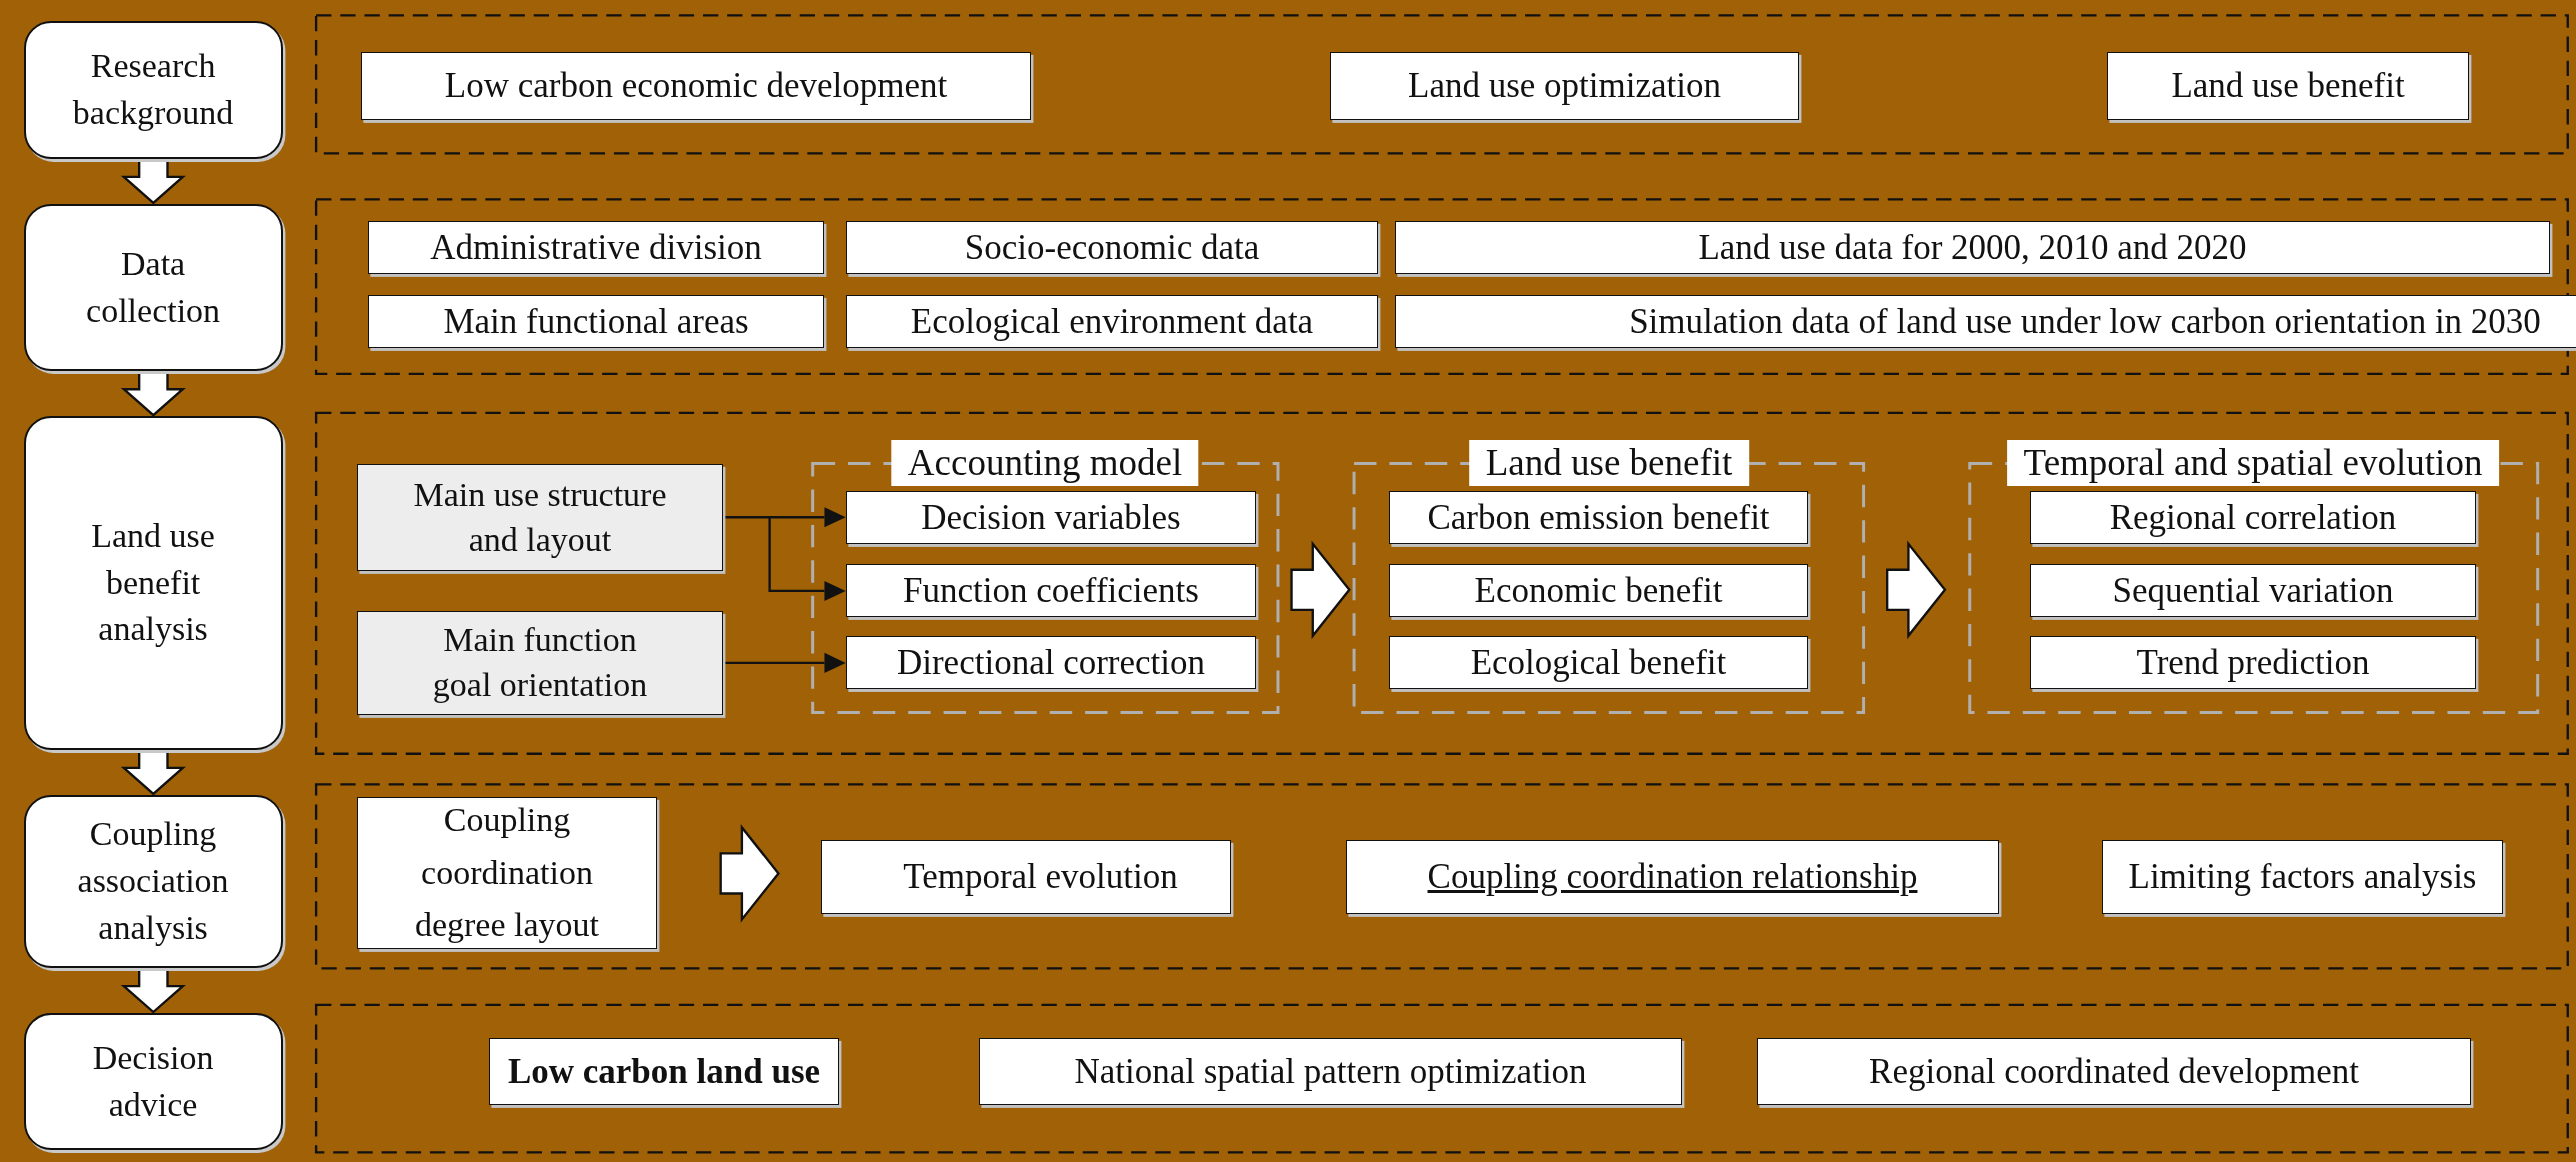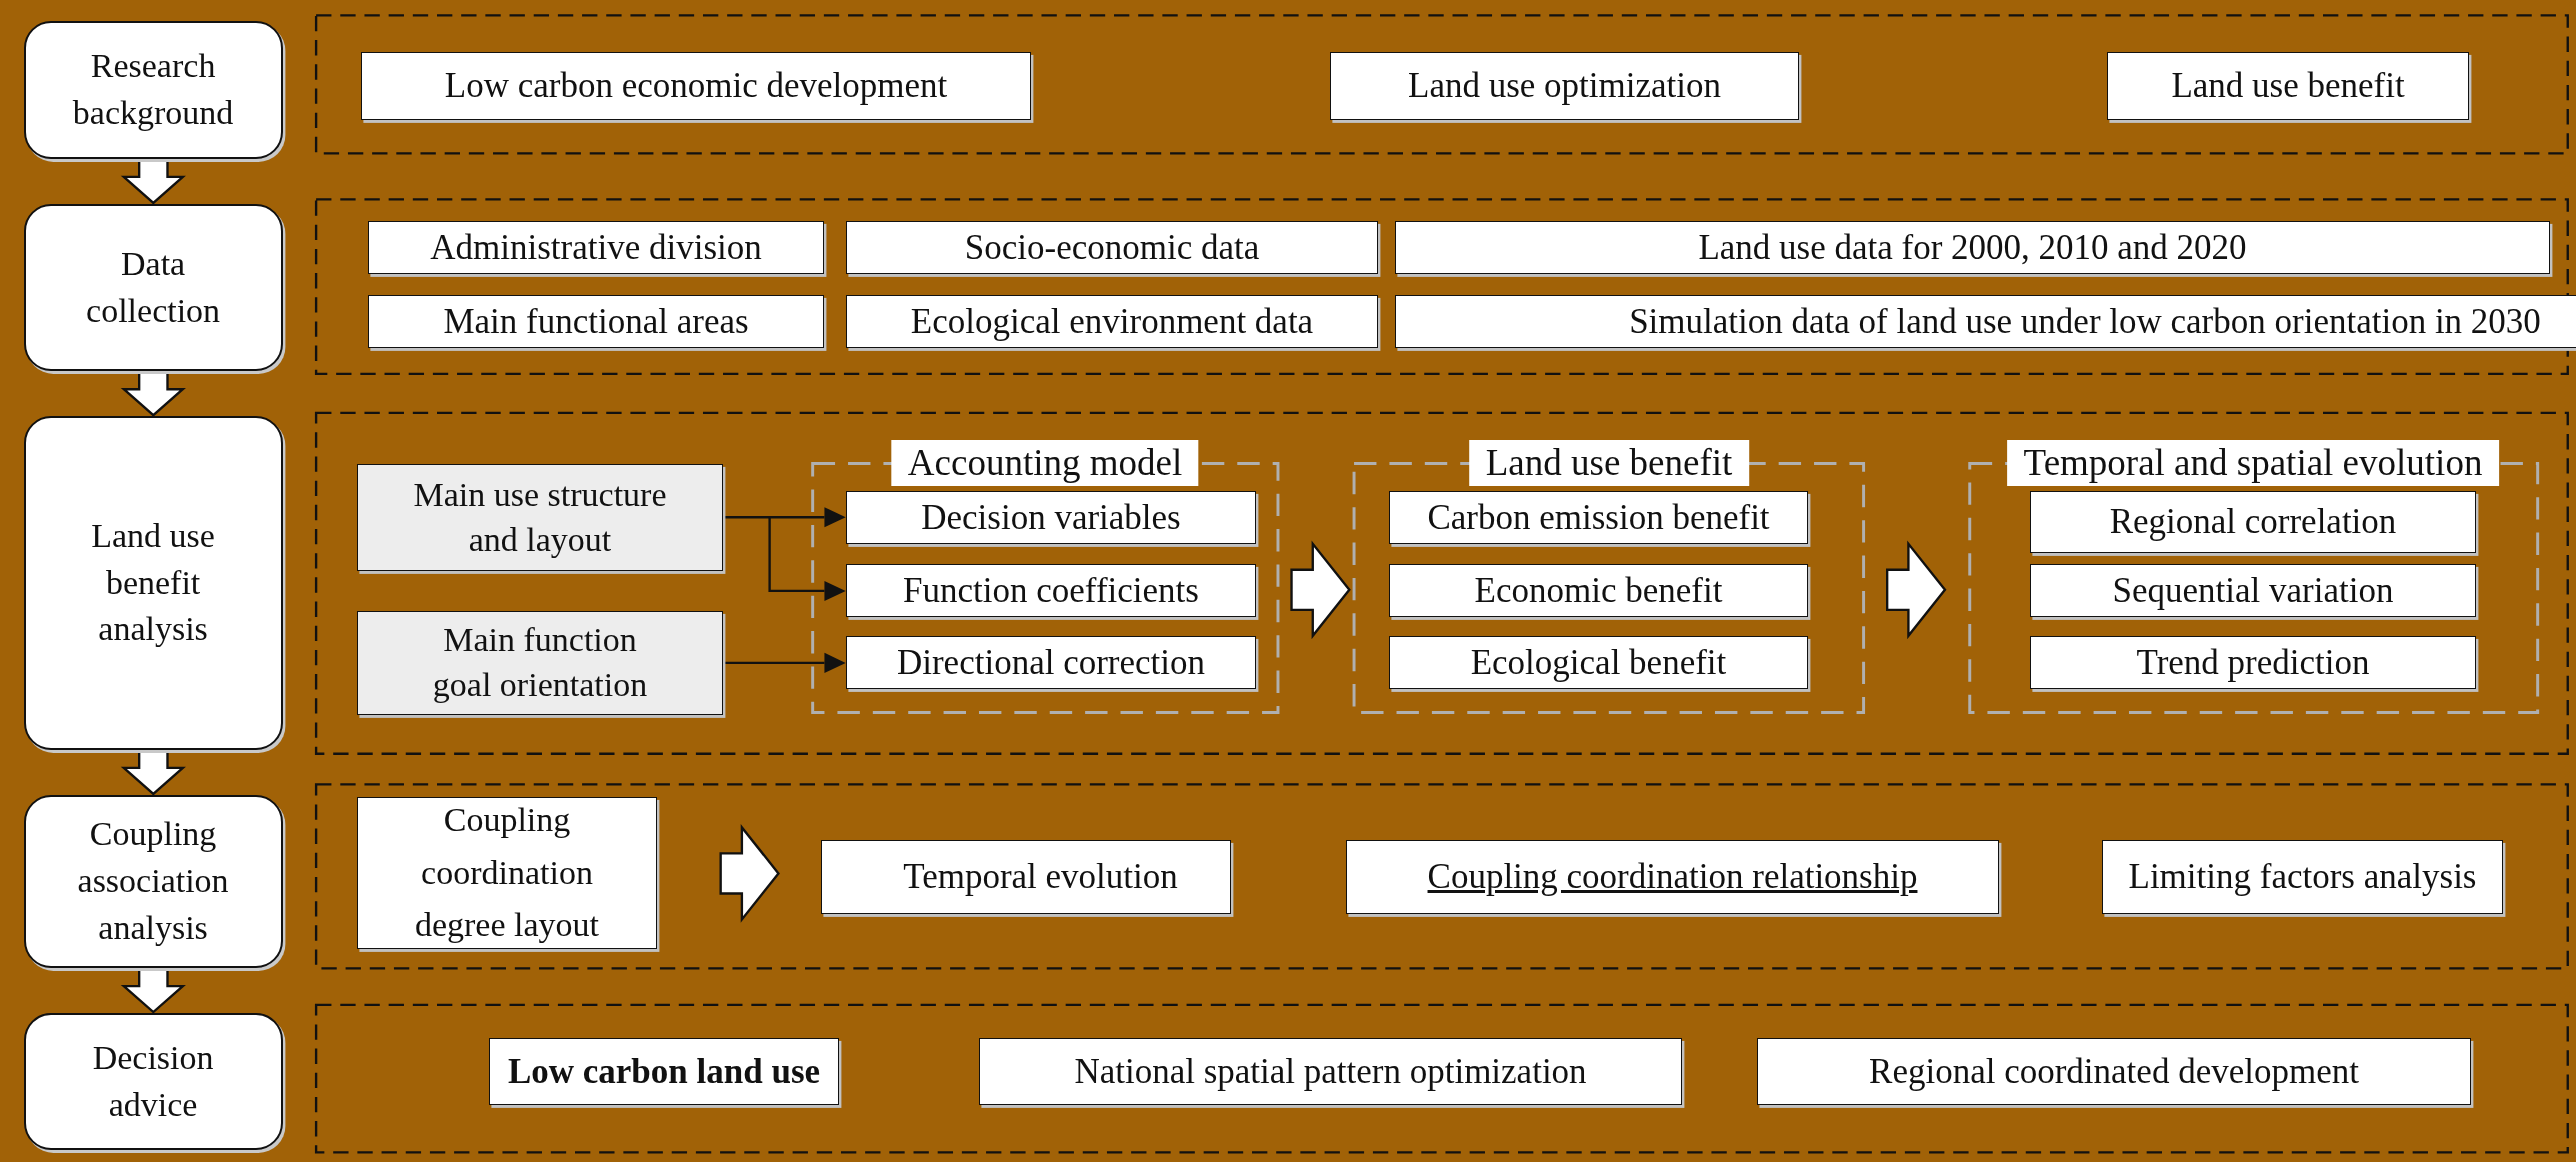--- a/index.html
+++ b/index.html
@@ -163,21 +163,21 @@
   <div class="box" style="left:846px;top:491px;width:410px;height:53px;">Decision variables</div>
   <div class="box" style="left:846px;top:564px;width:410px;height:53px;">Function coefficients</div>
   <div class="box" style="left:846px;top:636px;width:410px;height:53px;">Directional correction</div>
 
   <div class="group-title" style="left:1609px;top:440px;">Land use benefit</div>
   <div class="box" style="left:1389px;top:491px;width:419px;height:53px;">Carbon emission benefit</div>
   <div class="box" style="left:1389px;top:564px;width:419px;height:53px;">Economic benefit</div>
   <div class="box" style="left:1389px;top:636px;width:419px;height:53px;">Ecological benefit</div>
 
   <div class="group-title" style="left:2253px;top:440px;">Temporal and spatial evolution</div>
-  <div class="box" style="left:2030px;top:491px;width:446px;height:62px;">Regional correlation</div>
+  <div class="box" style="left:2030px;top:491px;width:446px;height:53px;">Regional correlation</div>
   <div class="box" style="left:2030px;top:564px;width:446px;height:53px;">Sequential variation</div>
   <div class="box" style="left:2030px;top:636px;width:446px;height:53px;">Trend prediction</div>
 
   <div class="box model-box" style="left:357px;top:797px;width:300px;height:152px;">
     <div>
         <span>Coupling</span>
         <span>coordination</span>
         <span>degree layout</span>
       </div>
   </div>

